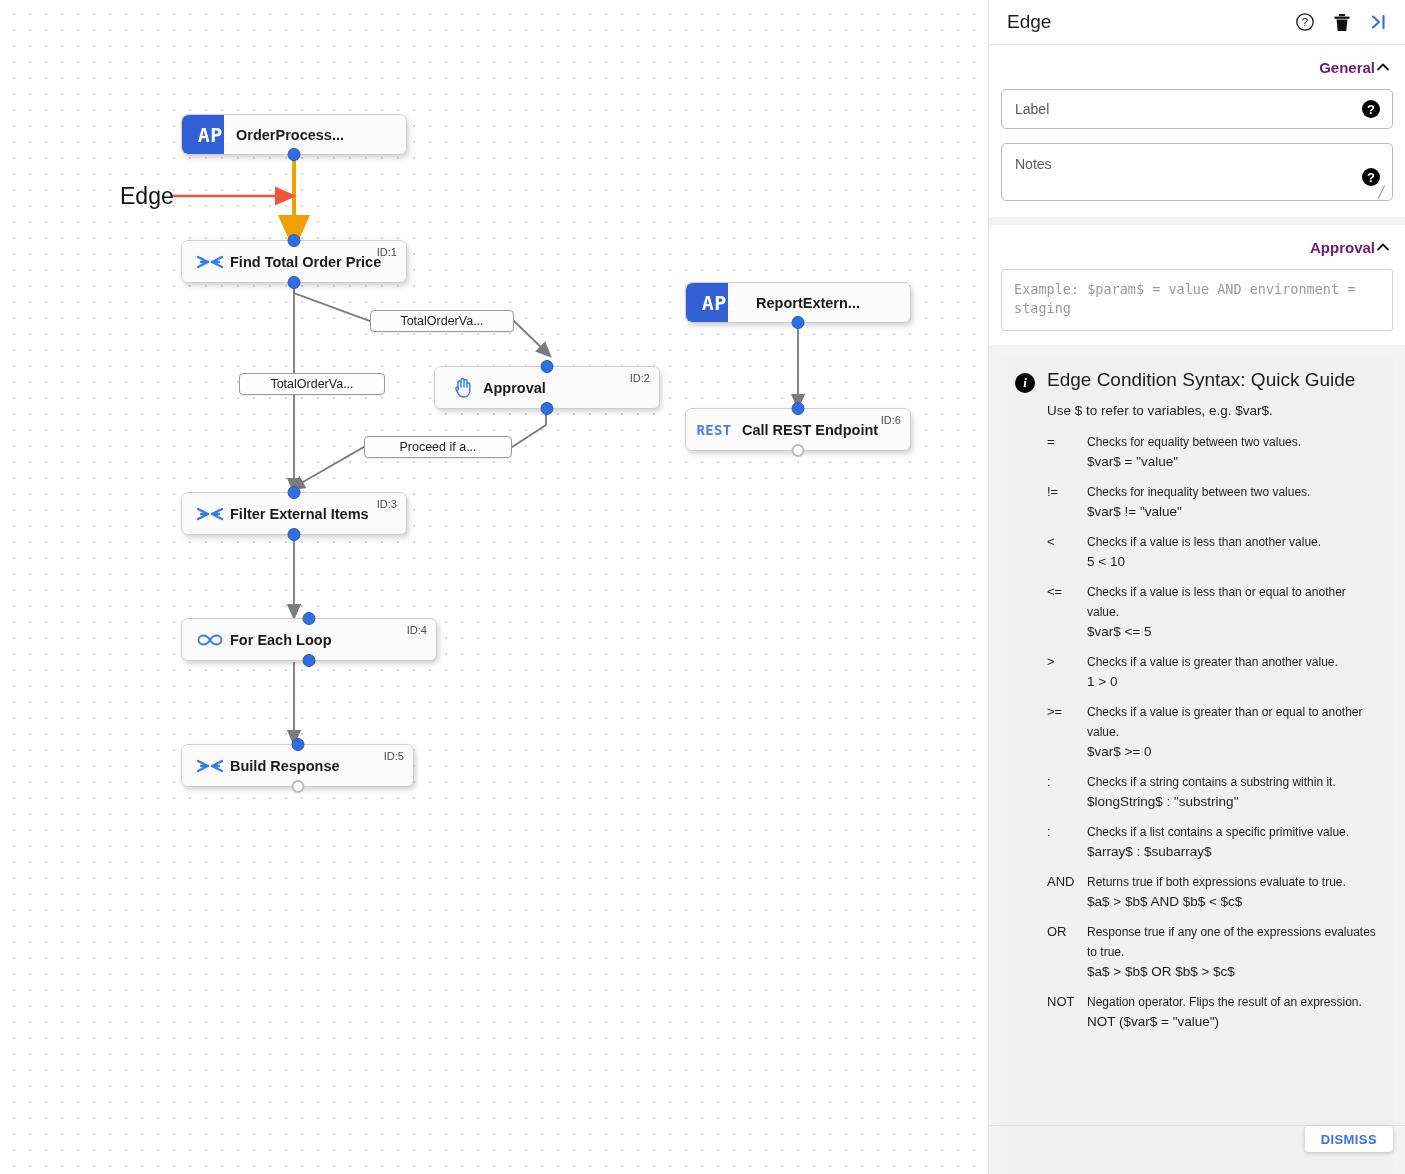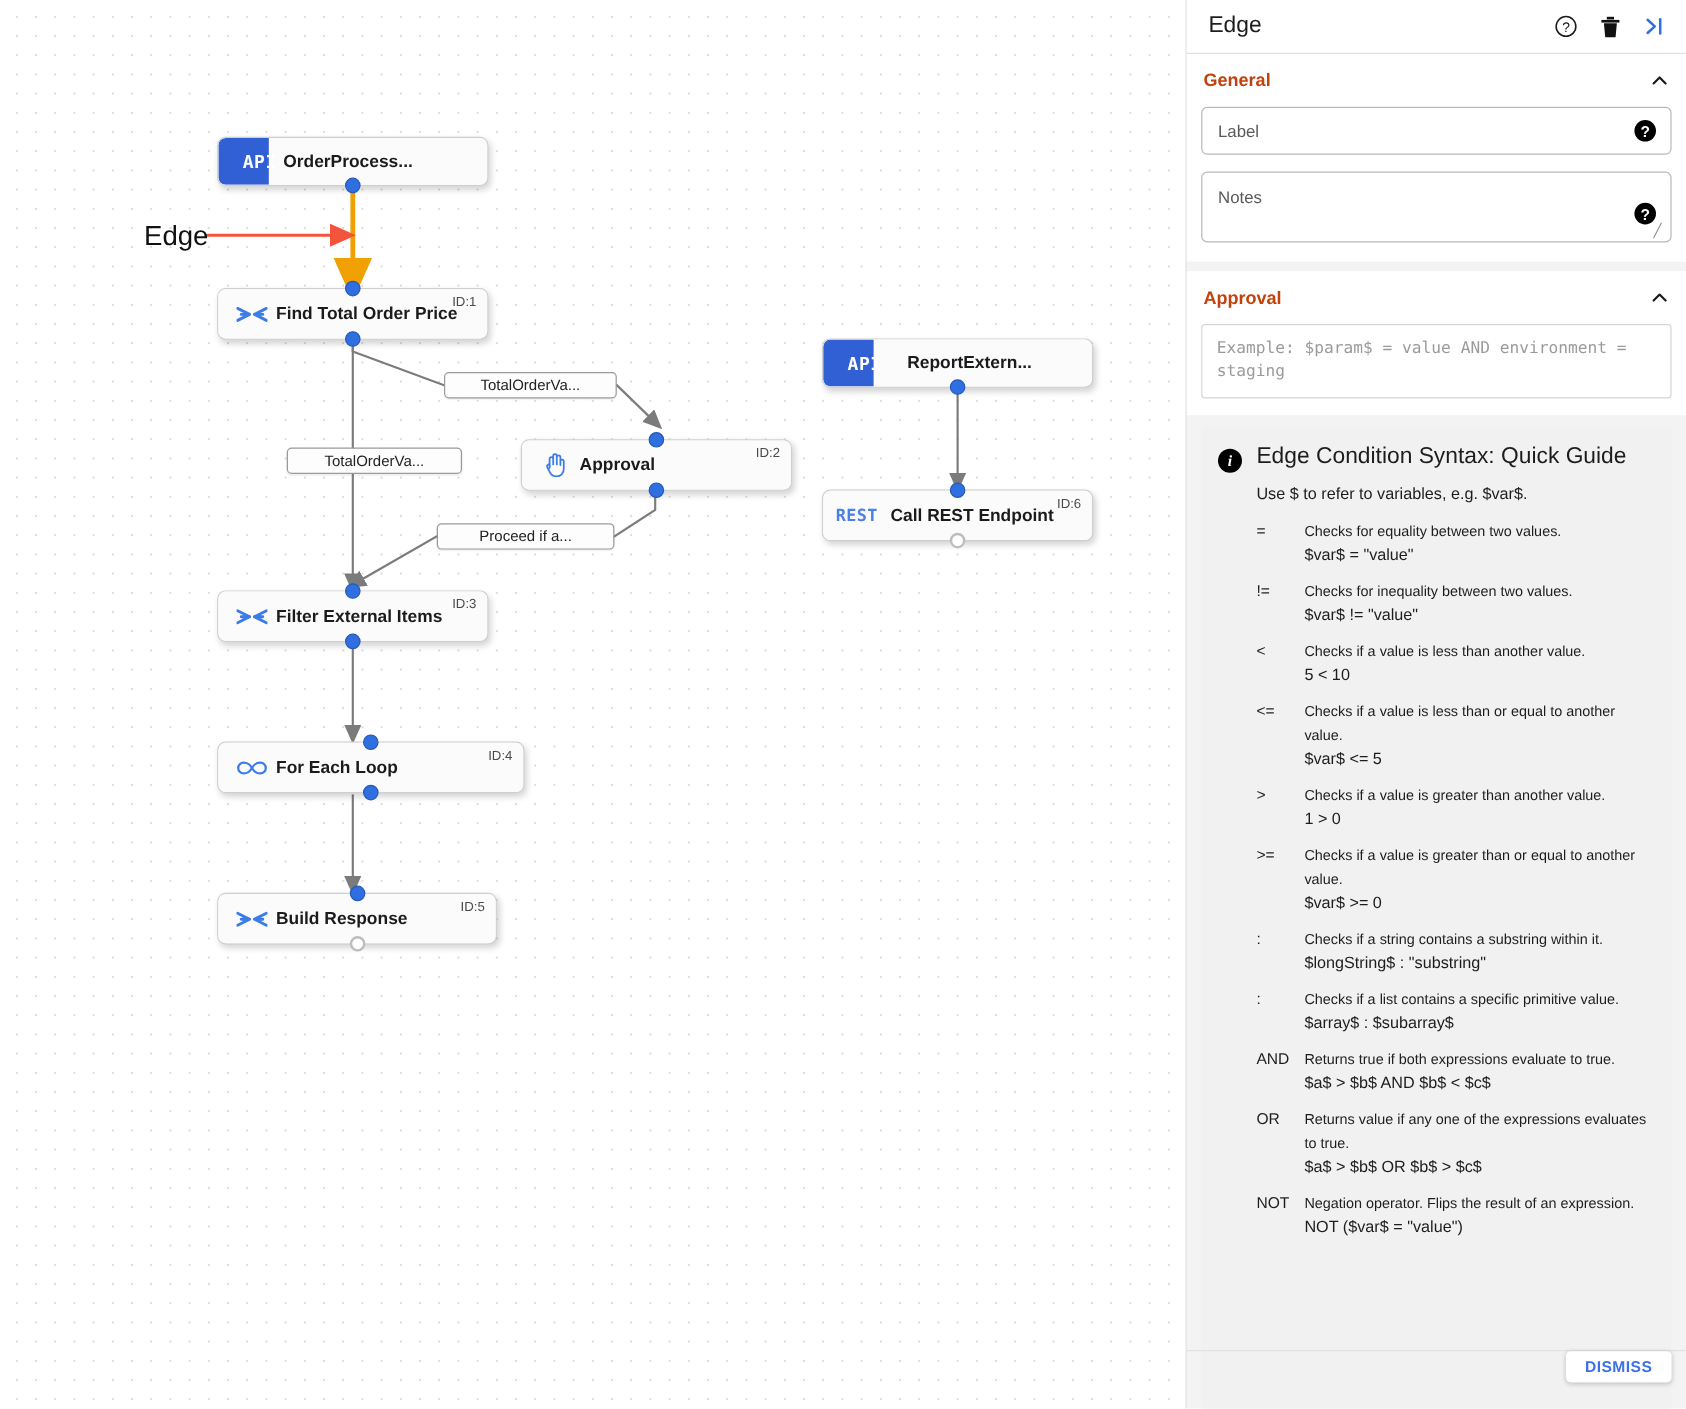--- a/index.html
+++ b/index.html
@@ -41,21 +41,21 @@
   }
   .node .idtag {
     position: absolute; right: 9px; top: 5px;
     font-size: 11px; color: #4a4a4a; font-weight: 400;
   }
   
   .api-badge {
     width: 42px; align-self: stretch;
     background: #3060d4;
     display: flex; align-items: center; justify-content: center;
-    color: #fff; font-weight: 700; font-size: 15px;
+    color: #fff; font-weight: 700; font-size: 20px;
     font-family: "DejaVu Sans Mono", monospace;
     letter-spacing: 0.5px;
     border-radius: 6px 0 0 6px;
     padding-left: 27px;
   }
   .rest-badge {
     width: 44px; text-align:center;
     color: #4a7fe8; font-weight: 700; font-size: 14px;
     font-family: "DejaVu Sans Mono", monospace;
     letter-spacing: .3px;
@@ -113,22 +113,23 @@
 
   .card {
     background: #ffffff;
     margin: 8px 0 0 0;
     padding: 0 12px 14px 12px;
   }
   .card.first { margin-top: 0; }
   .sec-head {
     display: flex; align-items: center;
     height: 44px;
-    font-size: 15px; font-weight: 700; color: #c2410c;
+    font-size: 15px; font-weight: 700; color: #701a75;
     padding: 0 2px;
+    text-align: right;
   }
   .sec-head .lbl { flex: 1; }
   .chev { width: 16px; height: 16px; }
 
   .field {
     position: relative;
     border: 1px solid #b9b9b9;
     border-radius: 5px;
     background: #fff;
     margin-bottom: 14px;
@@ -487,21 +488,21 @@
             <div class="op-row">
               <div class="op-sym">AND</div>
               <div style="flex: 1 1 0%;">
                 <div class="op-desc">Returns true if both expressions evaluate to true.</div>
                 <div class="op-ex">$a$ &gt; $b$ AND $b$ &lt; $c$</div>
               </div>
             </div>
             <div class="op-row">
               <div class="op-sym">OR</div>
               <div style="flex: 1 1 0%;">
-                <div class="op-desc">Returns value if any one of the expressions evaluates to true.</div>
+                <div class="op-desc">Response true if any one of the expressions evaluates to true.</div>
                 <div class="op-ex">$a$ &gt; $b$ OR $b$ &gt; $c$</div>
               </div>
             </div>
             <div class="op-row">
               <div class="op-sym">NOT</div>
               <div style="flex: 1 1 0%;">
                 <div class="op-desc">Negation operator. Flips the result of an expression.</div>
                 <div class="op-ex">NOT ($var$ = "value")</div>
               </div>
             </div>

